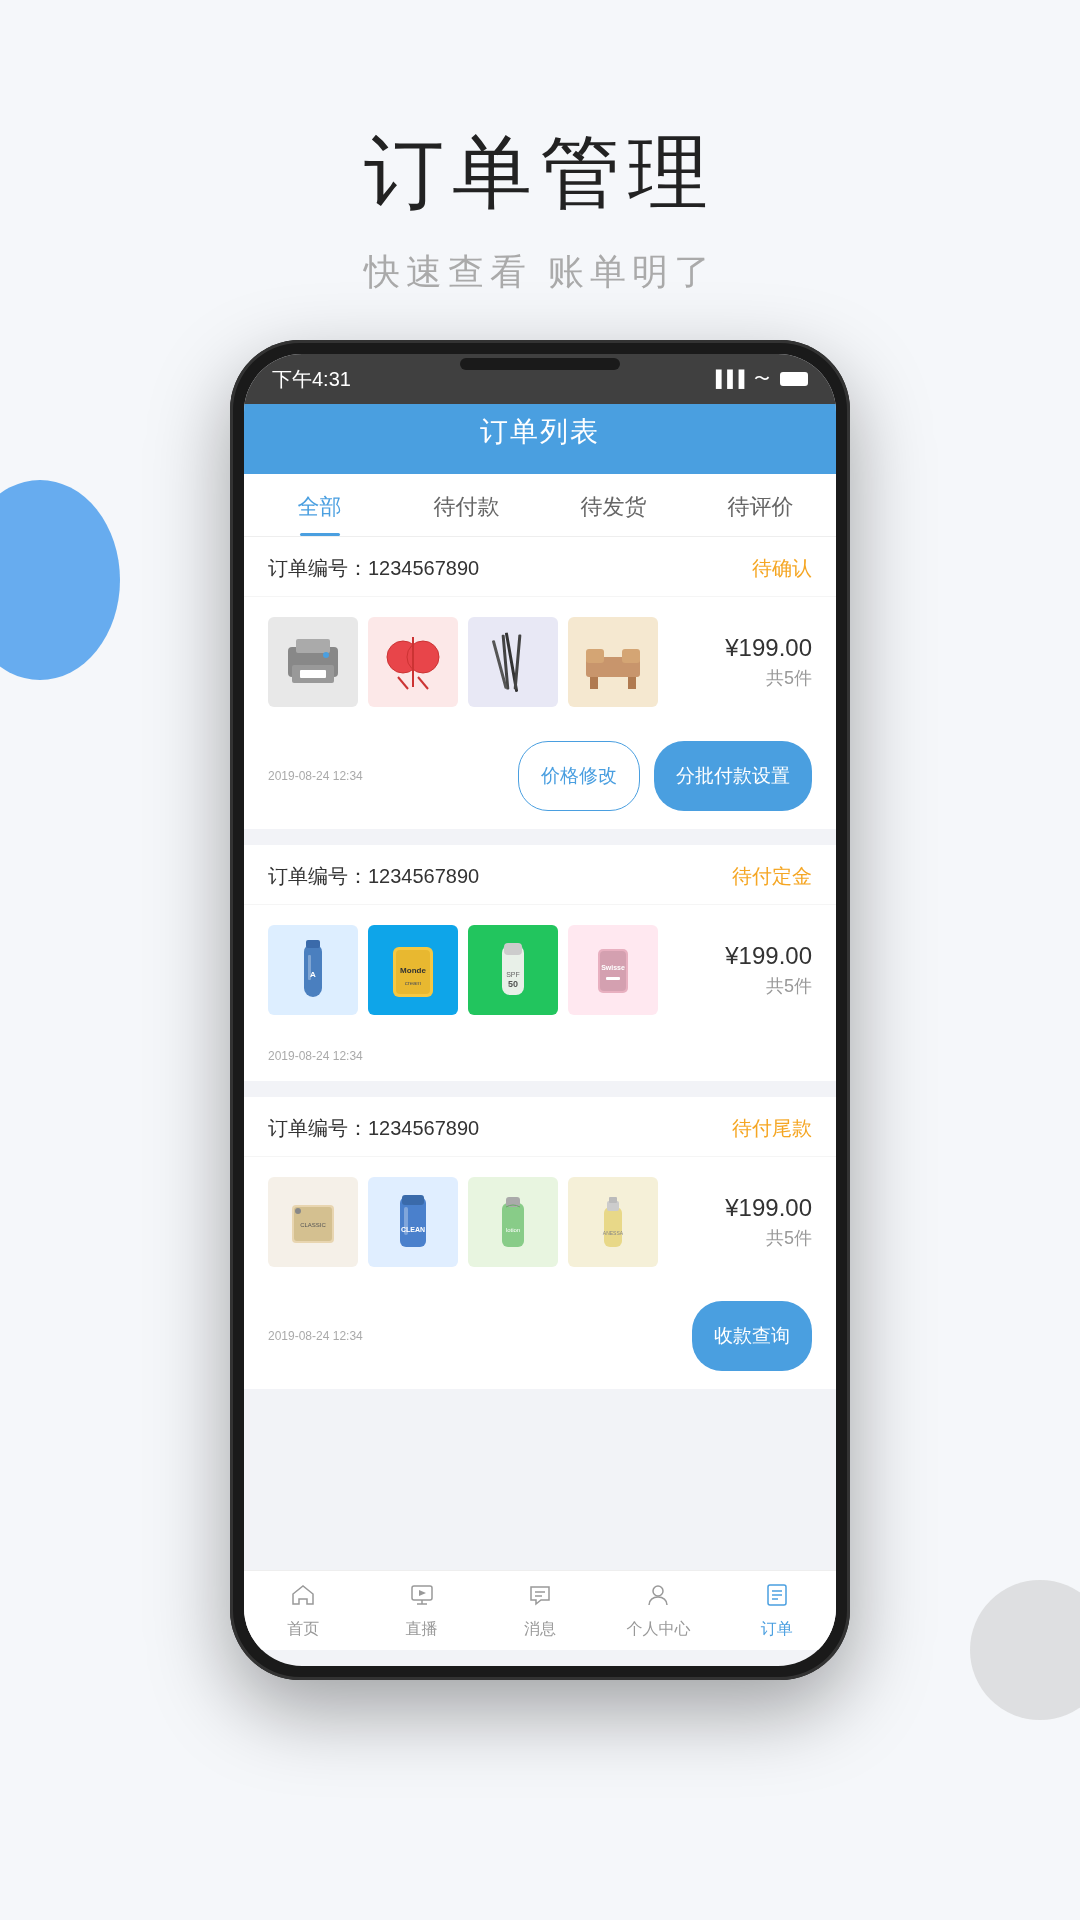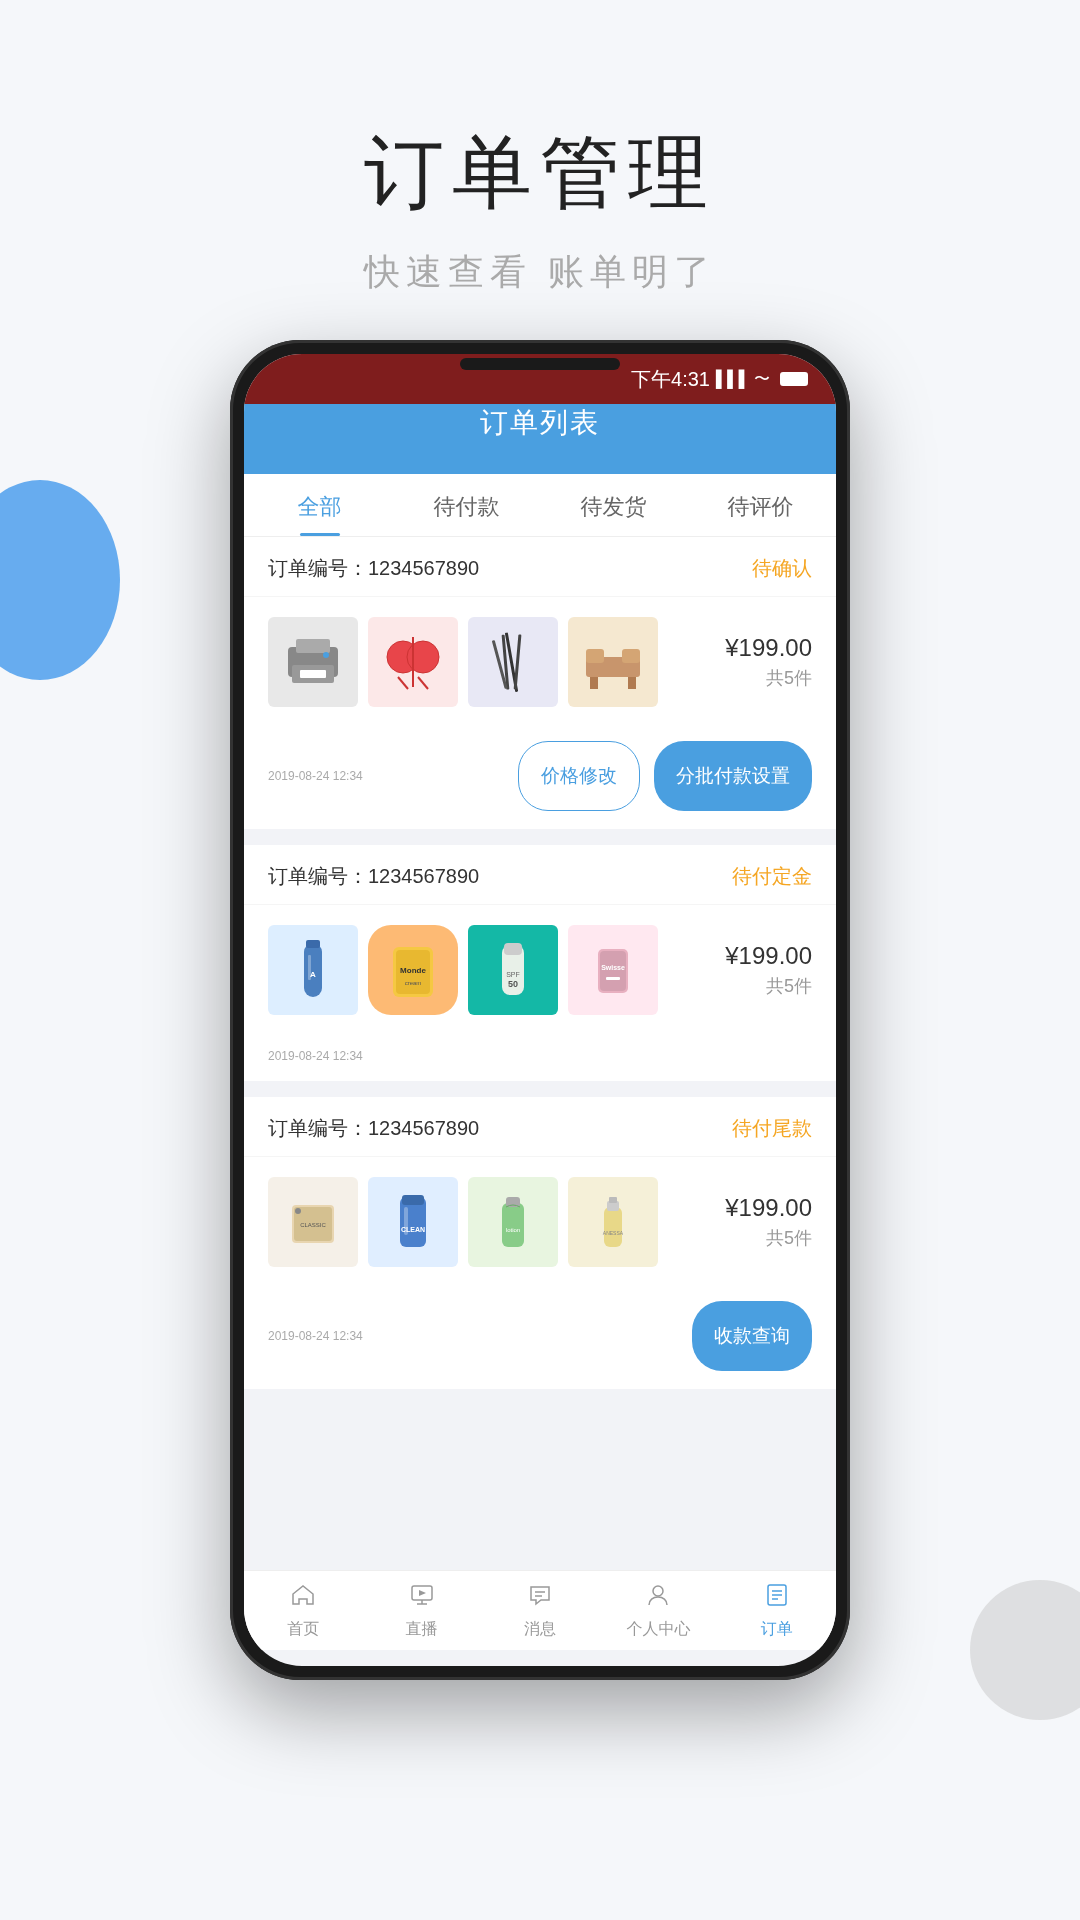--- a/index.html
+++ b/index.html
@@ -88,25 +88,25 @@
       left: 14px;
       right: 14px;
       bottom: 14px;
       background: #f2f3f7;
       border-radius: 58px;
       overflow: hidden;
     }
 
     
     .status-bar {
-      background: #7f1d1d;
+      background: #404040;
       height: 50px;
       display: flex;
       align-items: center;
-      justify-content: flex-end;
+      justify-content: space-between;
       padding: 0 28px;
     }
     .status-time {
       font-size: 20px;
       color: white;
       font-weight: 500;
     }
     .status-icons {
       display: flex;
       align-items: center;
@@ -115,20 +115,21 @@
     .status-icons span {
       color: white;
       font-size: 16px;
     }
 
     
     .app-header {
       background: #4a9fe0;
       height: 70px;
       display: flex;
+      align-items: center;
       justify-content: center;
       padding-bottom: 14px;
     }
     .app-title {
       font-size: 28px;
       color: white;
       font-weight: 500;
       letter-spacing: 2px;
     }
 
@@ -295,22 +296,22 @@
     .nav-item.active .nav-label {
       color: #4a9fe0;
     }
 
     
     .img-printer { background: #e8e8e8; }
     .img-decor { background: #fce8e8; }
     .img-brush { background: #e8e8f5; }
     .img-furniture { background: #f5e8d0; }
     .img-bottle { background: #ddeeff; }
-    .img-snack { background: #fdba74; border-radius: 23px; }
-    .img-cream { background: #14b8a6; }
+    .img-snack { background: #0ea5e9; }
+    .img-cream { background: #22c55e; }
     .img-medicine { background: #ffe8f0; }
     .img-pasta { background: #f5f0e8; }
     .img-cleaner { background: #e0eeff; }
     .img-lotion { background: #e8f5e0; }
     .img-serum { background: #f5f0d8; }
   </style>
 </head>
 <body>
 
 <div class="bg-circle-left"></div>

